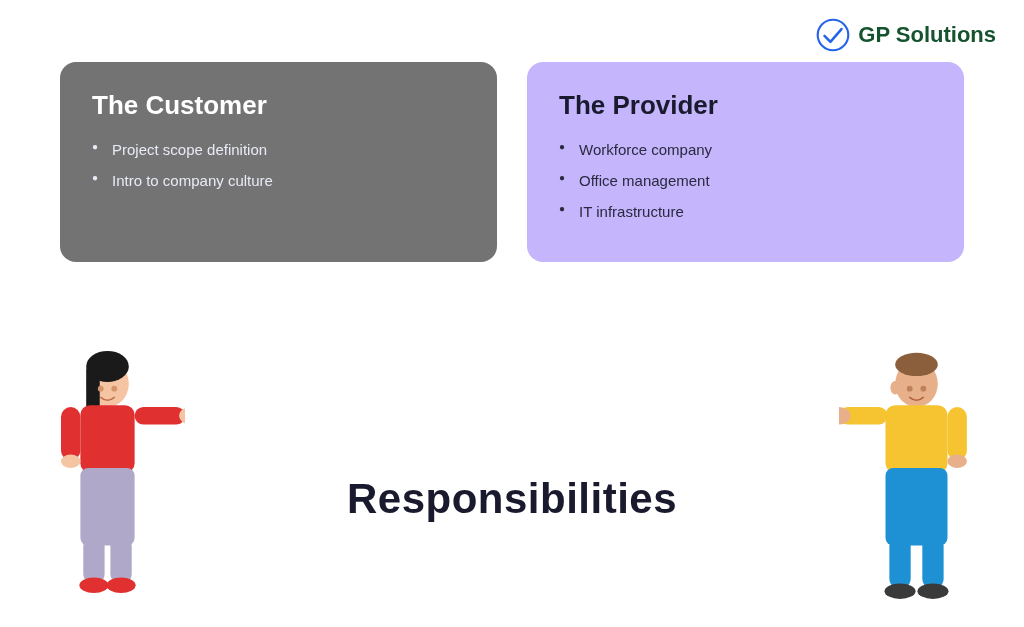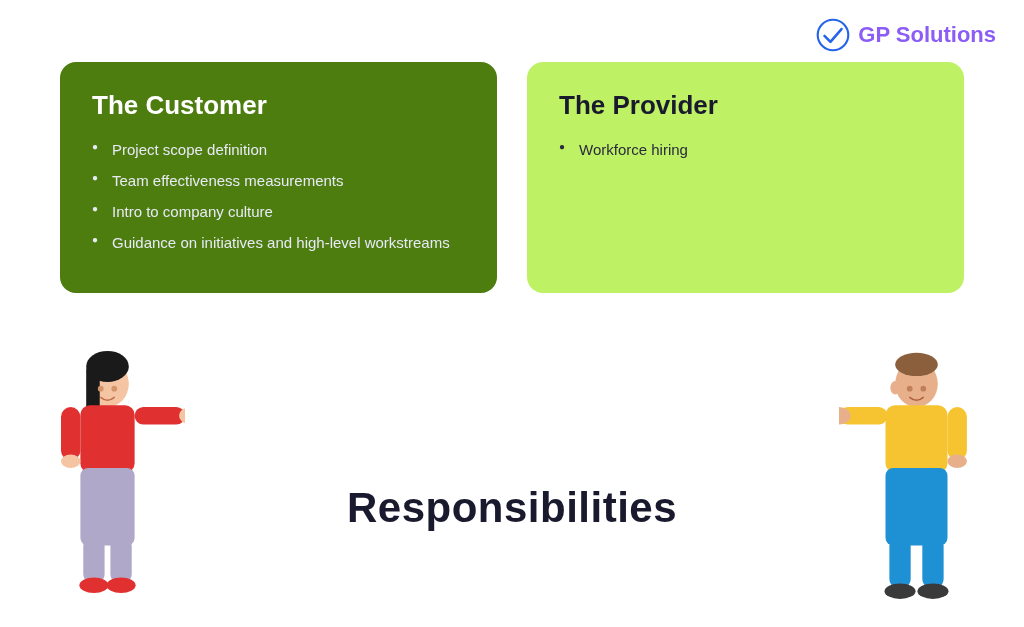--- a/index.html
+++ b/index.html
@@ -22,37 +22,37 @@
       align-items: center;
       gap: 8px;
     }
     .logo-icon {
       width: 34px;
       height: 34px;
     }
     .logo-text {
       font-size: 22px;
       font-weight: 700;
-      color: #8b5cf6;
+      color: #14532d;
     }
 
     
     .cards-container {
       position: absolute;
       top: 62px;
       left: 60px;
       right: 60px;
       display: flex;
       gap: 30px;
     }
 
     
     .customer-card {
       flex: 1;
-      background: #4d7c0f;
+      background: #737373;
       border-radius: 16px;
       padding: 28px 32px 30px 32px;
       color: #ffffff;
     }
 
     .customer-card h2 {
       font-size: 26px;
       font-weight: 800;
       margin-bottom: 18px;
       color: #ffffff;
@@ -79,21 +79,21 @@
       left: 0;
       top: 0;
       font-size: 10px;
       color: #e8eaf6;
       line-height: 1.6;
     }
 
     
     .provider-card {
       flex: 1;
-      background: #bef264;
+      background: #c4b5fd;
       border-radius: 16px;
       padding: 28px 32px 30px 32px;
       color: #1a1a2e;
     }
 
     .provider-card h2 {
       font-size: 26px;
       font-weight: 800;
       margin-bottom: 18px;
       color: #1a1a2e;
@@ -119,21 +119,21 @@
       left: 0;
       top: 0;
       font-size: 10px;
       color: #2a2a3e;
       line-height: 1.6;
     }
 
     
     .responsibilities-title {
       position: absolute;
-      bottom: 95px;
+      bottom: 104px;
       left: 0;
       right: 0;
       text-align: center;
       font-size: 42px;
       font-weight: 900;
       color: #1a1a2e;
       letter-spacing: 0.5px;
     }
 
     
@@ -164,30 +164,30 @@
   </svg>
   <span class="logo-text">GP Solutions</span>
 </div>
 
 <div class="cards-container">
 
   <div class="customer-card">
     <h2>The Customer</h2>
     <ul>
       <li>Project scope definition</li>
-      <li>Team effectiveness measurements</li>
       <li>Intro to company culture</li>
-      <li>Guidance on initiatives and high-level workstreams</li>
     </ul>
   </div>
 
   <div class="provider-card">
     <h2>The Provider</h2>
     <ul>
-      <li>Workforce hiring</li>
+      <li>Workforce company</li>
+      <li>Office management</li>
+      <li>IT infrastructure</li>
     </ul>
   </div>
 </div>
 
 <div class="responsibilities-title">Responsibilities</div>
 
 <div class="woman-figure">
   <svg viewBox="0 0 160 290" fill="none" xmlns="http://www.w3.org/2000/svg">
 
     <ellipse cx="80" cy="38" rx="22" ry="24" fill="#f5c5a3"></ellipse>

